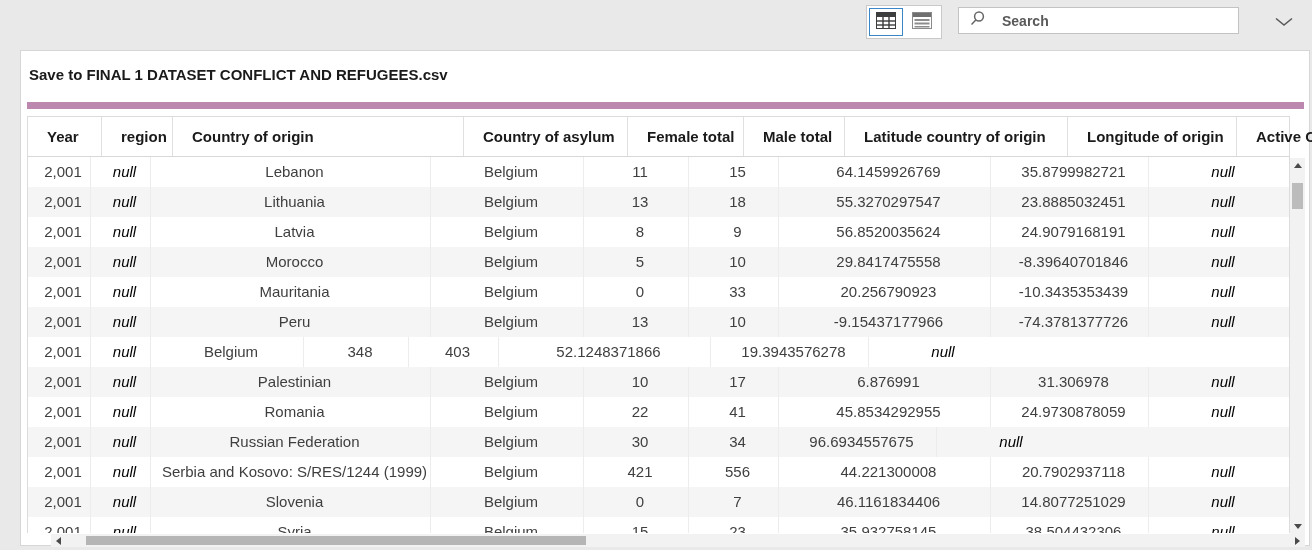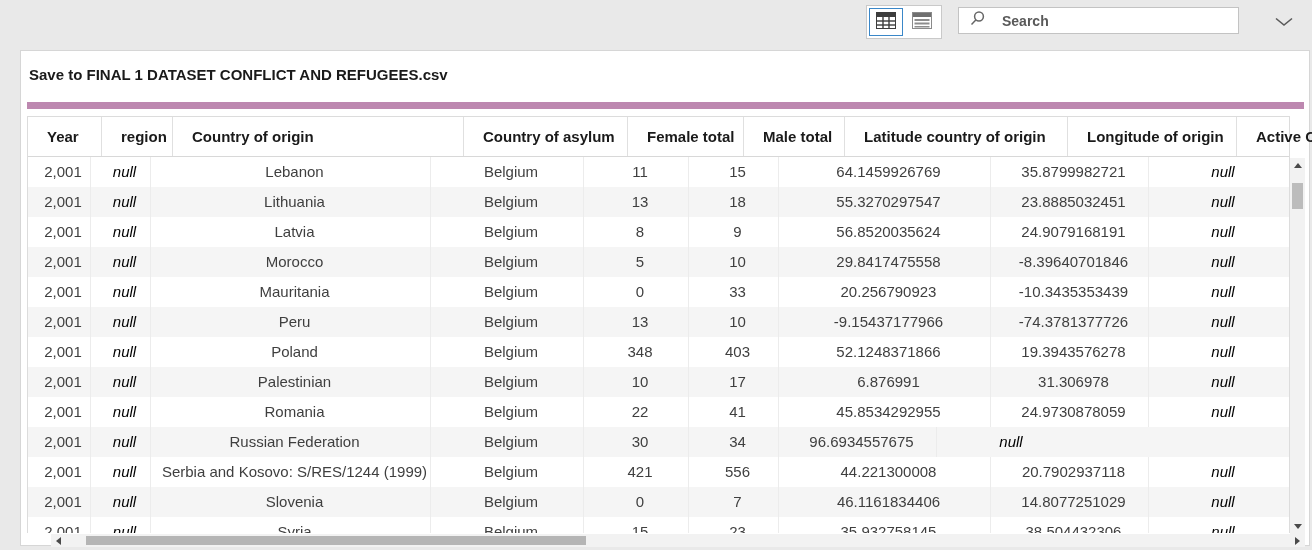--- a/index.html
+++ b/index.html
@@ -223,21 +223,20 @@
           <div class="td col3">Belgium</div>
           <div class="td col4">13</div>
           <div class="td col5">10</div>
           <div class="td col6">-9.15437177966</div>
           <div class="td col7">-74.3781377726</div>
           <div class="td col8 nullv">null</div>
         </div>
         <div class="tr">
           <div class="td col0">2,001</div>
           <div class="td col1 nullv">null</div>
-          <div class="td col2">Poland</div>
           <div class="td col3">Belgium</div>
           <div class="td col4">348</div>
           <div class="td col5">403</div>
           <div class="td col6">52.1248371866</div>
           <div class="td col7">19.3943576278</div>
           <div class="td col8 nullv">null</div>
         </div>
         <div class="tr alt">
           <div class="td col0">2,001</div>
           <div class="td col1 nullv">null</div>

